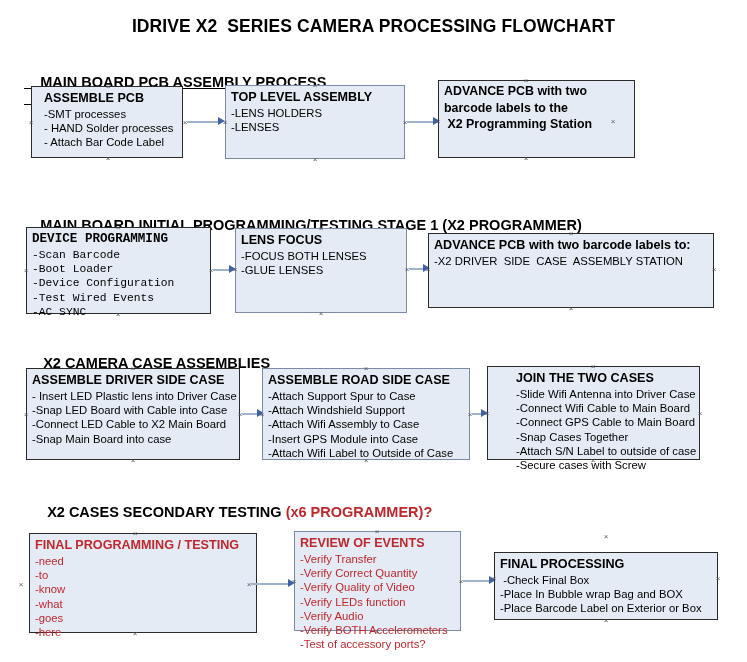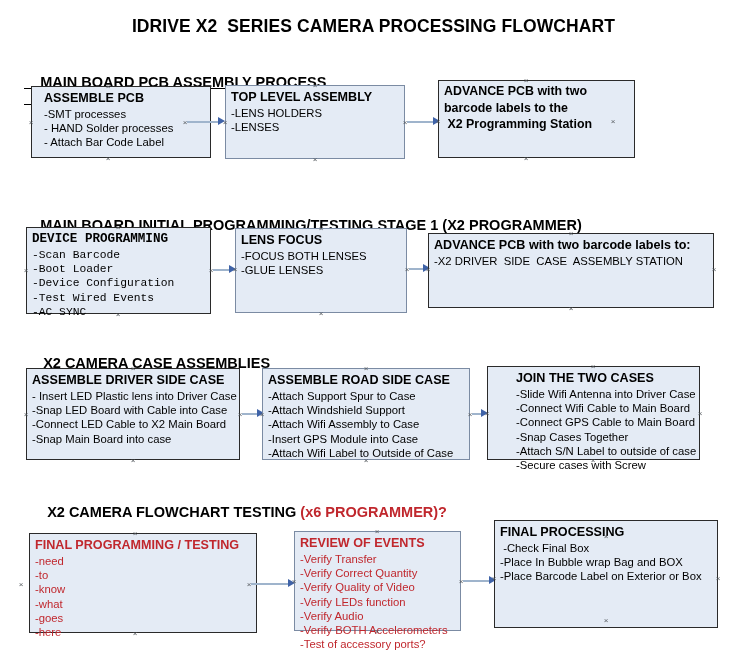--- a/index.html
+++ b/index.html
@@ -110,21 +110,21 @@
 <body>
 
 <div id="canvas">
 
   <div class="doc-title">IDRIVE X2  SERIES CAMERA PROCESSING FLOWCHART</div>
 
   <div class="section-heading" style="left:24px; top:58px;text-decoration:underline;">
     <span>MAIN BOARD PCB ASSEMBLY PROCESS</span>
   </div>
 
-  <div class="pbox dark" style="left:31px; top:86px; width:180px; height:72px;padding-left:12px;">
+  <div class="pbox dark" style="left:31px; top:86px; width:152px; height:72px;padding-left:12px;">
     <div class="ttl">ASSEMBLE PCB</div>
     <div class="ln">-SMT processes</div>
     <div class="ln">- HAND Solder processes</div>
     <div class="ln">- Attach Bar Code Label</div>
   </div>
   <span class="handle" style="left:108px; top:86px;"></span>
   <span class="handle" style="left:108px; top:158px;"></span>
   <span class="handle" style="left:31px; top:122px;"></span>
   <span class="handle" style="left:185px; top:122px;"></span>
 
@@ -239,21 +239,21 @@
     <div class="ln">-Snap Cases Together</div>
     <div class="ln">-Attach S/N Label to outside of case</div>
     <div class="ln">-Secure cases with Screw</div>
   </div>
   <span class="handle" style="left:593px; top:366px;"></span>
   <span class="handle" style="left:593px; top:460px;"></span>
   <span class="handle" style="left:487px; top:413px;"></span>
   <span class="handle" style="left:700px; top:413px;"></span>
 
   <div class="section-heading" style="left:31px; top:488px;">
-    <span>X2 CAMERA FLOWCHART TESTING </span><span class="accent">(x6 PROGRAMMER)?</span>
+    <span>X2 CASES SECONDARY TESTING </span><span class="accent">(x6 PROGRAMMER)?</span>
   </div>
 
   <div class="pbox dark red" style="left:21px; top:533px; width:228px; height:100px;margin-left:8px;">
     <div class="ttl">FINAL PROGRAMMING / TESTING</div>
     <div class="ln">-need</div>
     <div class="ln">-to</div>
     <div class="ln">-know</div>
     <div class="ln">-what</div>
     <div class="ln">-goes</div>
     <div class="ln">-here</div>
@@ -277,21 +277,21 @@
     <div class="ln">-Test of accessory ports?</div>
   </div>
   <span class="handle" style="left:377px; top:531px;"></span>
   <span class="handle" style="left:377px; top:631px;"></span>
   <span class="handle" style="left:294px; top:581px;"></span>
   <span class="handle" style="left:461px; top:581px;"></span>
 
   <div class="conn" style="left:463px; top:580px; width:29px;"></div>
   <div class="arrow" style="left:489px; top:576px;"></div>
 
-  <div class="pbox dark" style="left:494px; top:520px; width:224px; height:108px;">
+  <div class="pbox dark" style="left:494px; top:552px; width:224px; height:68px;">
     <div class="ttl">FINAL PROCESSING</div>
     <div class="ln"> -Check Final Box</div>
     <div class="ln">-Place In Bubble wrap Bag and BOX</div>
     <div class="ln">-Place Barcode Label on Exterior or Box</div>
   </div>
   <span class="handle" style="left:606px; top:536px;"></span>
   <span class="handle" style="left:606px; top:620px;"></span>
   <span class="handle" style="left:494px; top:578px;"></span>
   <span class="handle" style="left:718px; top:578px;"></span>
 

